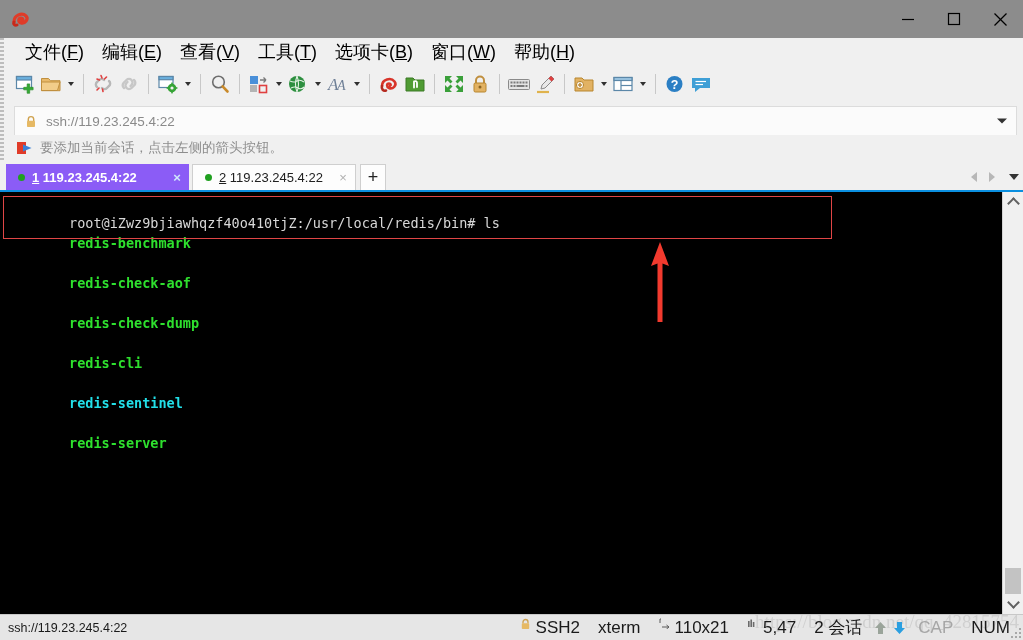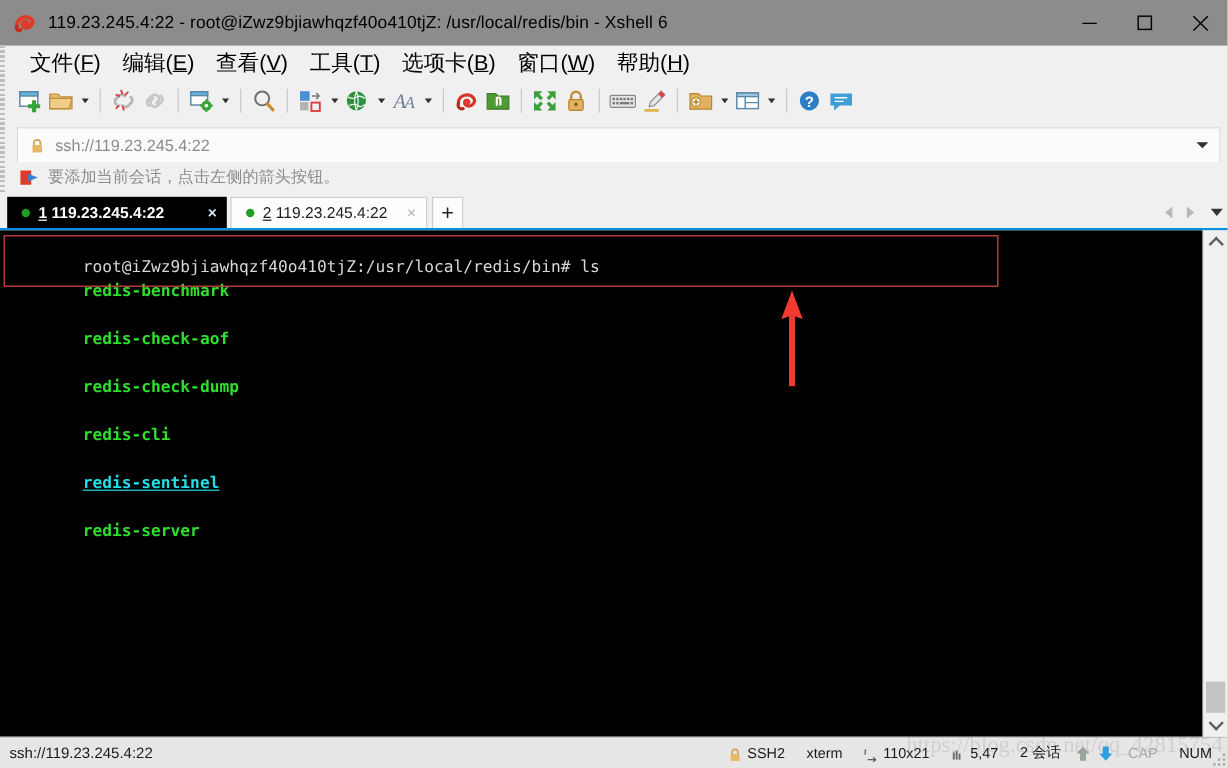--- a/index.html
+++ b/index.html
@@ -145,21 +145,21 @@
     height: 26px;
     display: flex;
     align-items: center;
     padding: 0 6px 0 12px;
     font-size: 13px;
     box-sizing: border-box;
     position: relative;
     min-width: 150px;
   }
   .tab.active {
-    background: #000000;
+    background: #8b5cf6;
     color: #ffffff;
     font-weight: bold;
     width: 183px;
     margin-top: 20px;
   }
   .tab.inactive {
     background: #fdfdfd;
     border: 1px solid #cfcfcf;
     border-bottom: none;
     color: #202020;
@@ -212,21 +212,21 @@
     position: relative;
     overflow: hidden;
     font-family: "DejaVu Sans Mono", "Liberation Mono", monospace;
     font-size: 13.5px;
     line-height: 20px;
     padding: 1px 0 0 4px;
     box-sizing: border-box;
   }
   .tline { white-space: pre; color: #d8d8d8; height: 20px; }
   .c-green { color: #2ee02e; font-weight: bold; }
-  .c-cyan  { color: #22dfe8; font-weight: bold; text-decoration: underline; }
+  .c-cyan  { color: #22dfe8; font-weight: bold; }
   .c-white { color: #d8d8d8; }
   .cursor {
     display: inline-block;
     width: 8px; height: 14px;
     background: #20e020;
     vertical-align: -2px;
   }
   .redbox {
     position: absolute;
     left: 3px; top: 4px;
@@ -288,22 +288,22 @@
     flex: none;
     position: relative;
     box-sizing: border-box;
   }
   .st-left { font-size: 12.5px; color: #1a1a1a; margin-left: 8px; }
   .st-right {
     position: absolute; right: 4px; top: 0;
     height: 25px; display: flex; align-items: center;
   }
   .st-cell {
-    font-size: 12px; color: #1a1a1a;
-    display: flex; align-items: flex-end;
+    font-size: 17px; color: #1a1a1a;
+    display: flex; align-items: flex-start;
     padding: 0 9px; white-space: nowrap;
   }
   .st-dim { color: #a6a6a6; }
   .watermark {
     position: absolute;
     right: 4px; top: -4px;
     font-size: 19px;
     color: rgba(120,120,120,0.20);
     font-family: "Liberation Serif", serif;
     white-space: nowrap;
@@ -327,21 +327,20 @@
 
 <div id="app">
 
   <div class="titlebar">
     <div class="title-icon">
       <svg width="22" height="22" viewBox="0 0 22 22">
         <path d="M4 14 C4 7, 12 4, 16 8 C19 11, 15 16, 11 15 C8 14.3, 8 10, 11 10 C13 10, 13.5 12, 12 12.5" fill="none" stroke="#e03b28" stroke-width="3.2" stroke-linecap="round"></path>
         <path d="M4 14 C3 16, 5 18, 7 17" fill="none" stroke="#c8291a" stroke-width="3" stroke-linecap="round"></path>
       </svg>
     </div>
-    <div class="title-text">119.23.245.4:22 - root@iZwz9bjiawhqzf40o410tjZ: /usr/local/redis/bin - Xshell 6</div>
     <div class="wincontrols">
       <div class="winbtn">
         <svg width="14" height="14" viewBox="0 0 14 14">
             <line x1="1" y1="7.5" x2="13" y2="7.5" stroke="#000" stroke-width="1.2"></line>
           </svg>
       </div>
       <div class="winbtn">
         <svg width="14" height="14" viewBox="0 0 14 14">
             <rect x="1.5" y="1.5" width="11" height="11" fill="none" stroke="#000" stroke-width="1.2"></rect>
           </svg>

